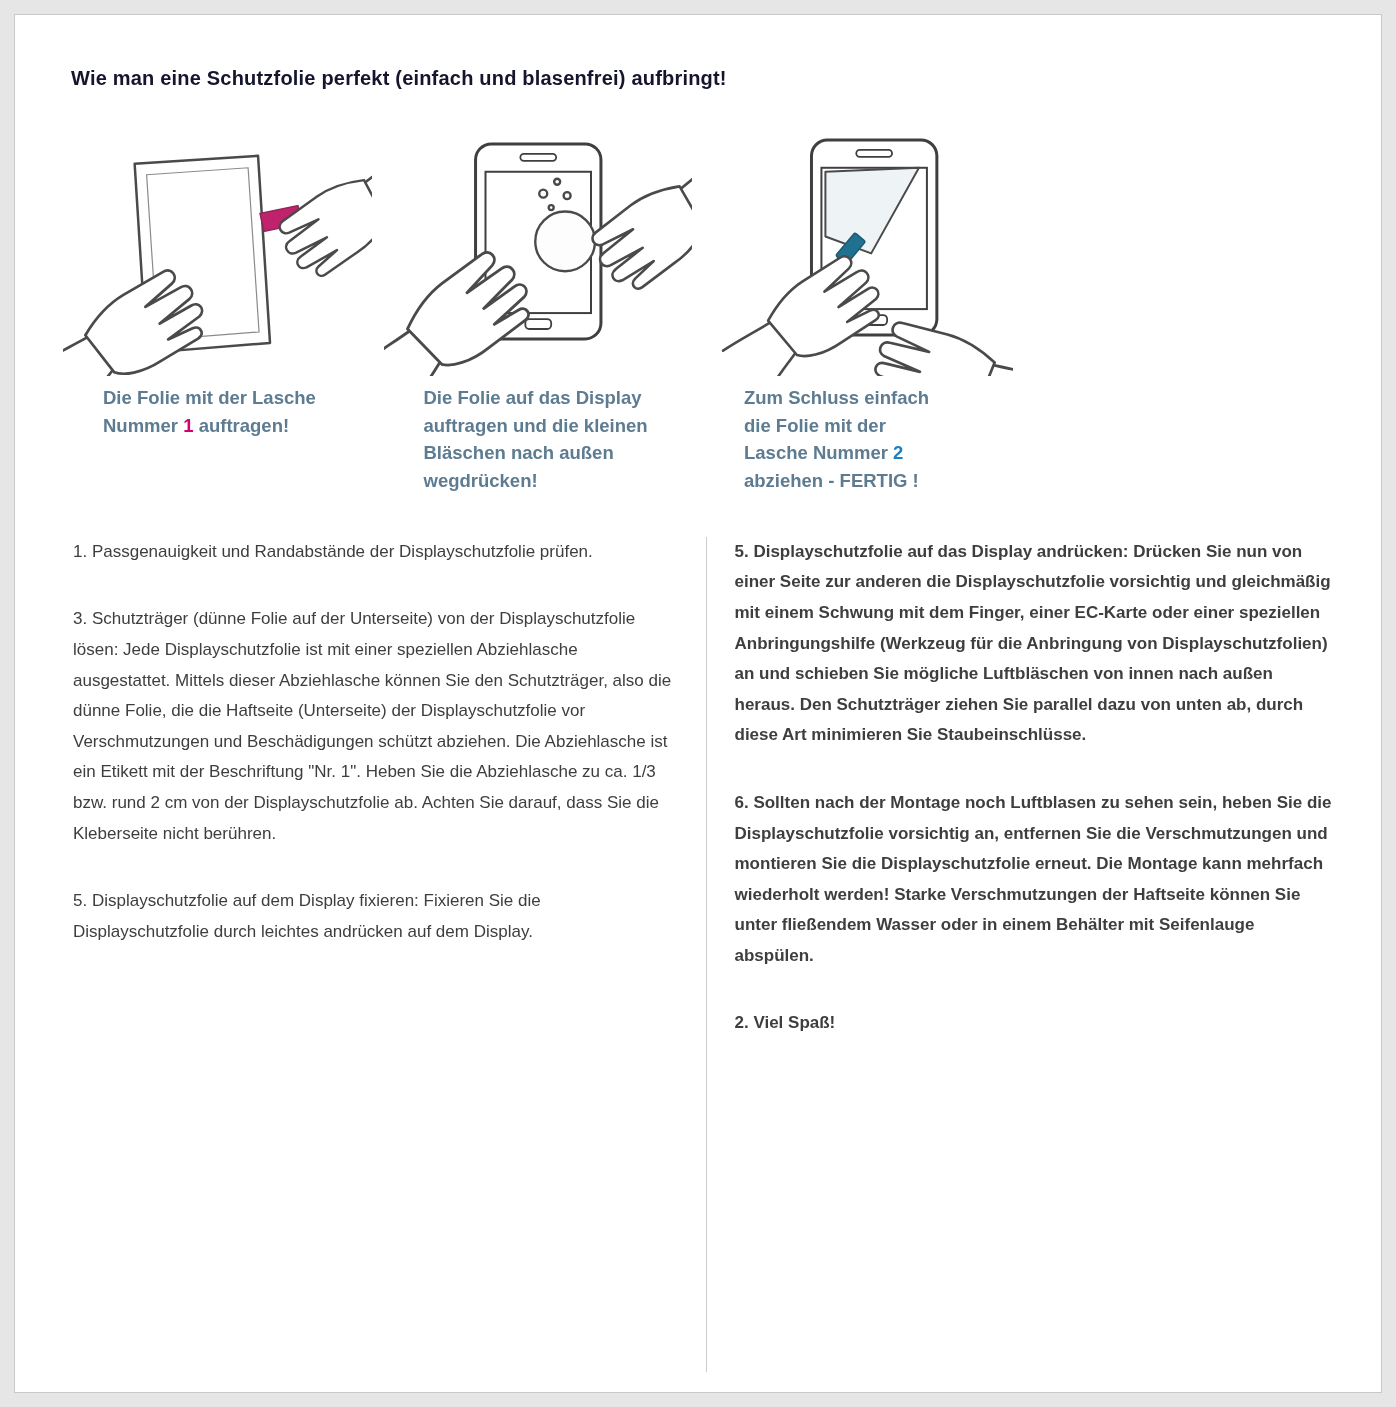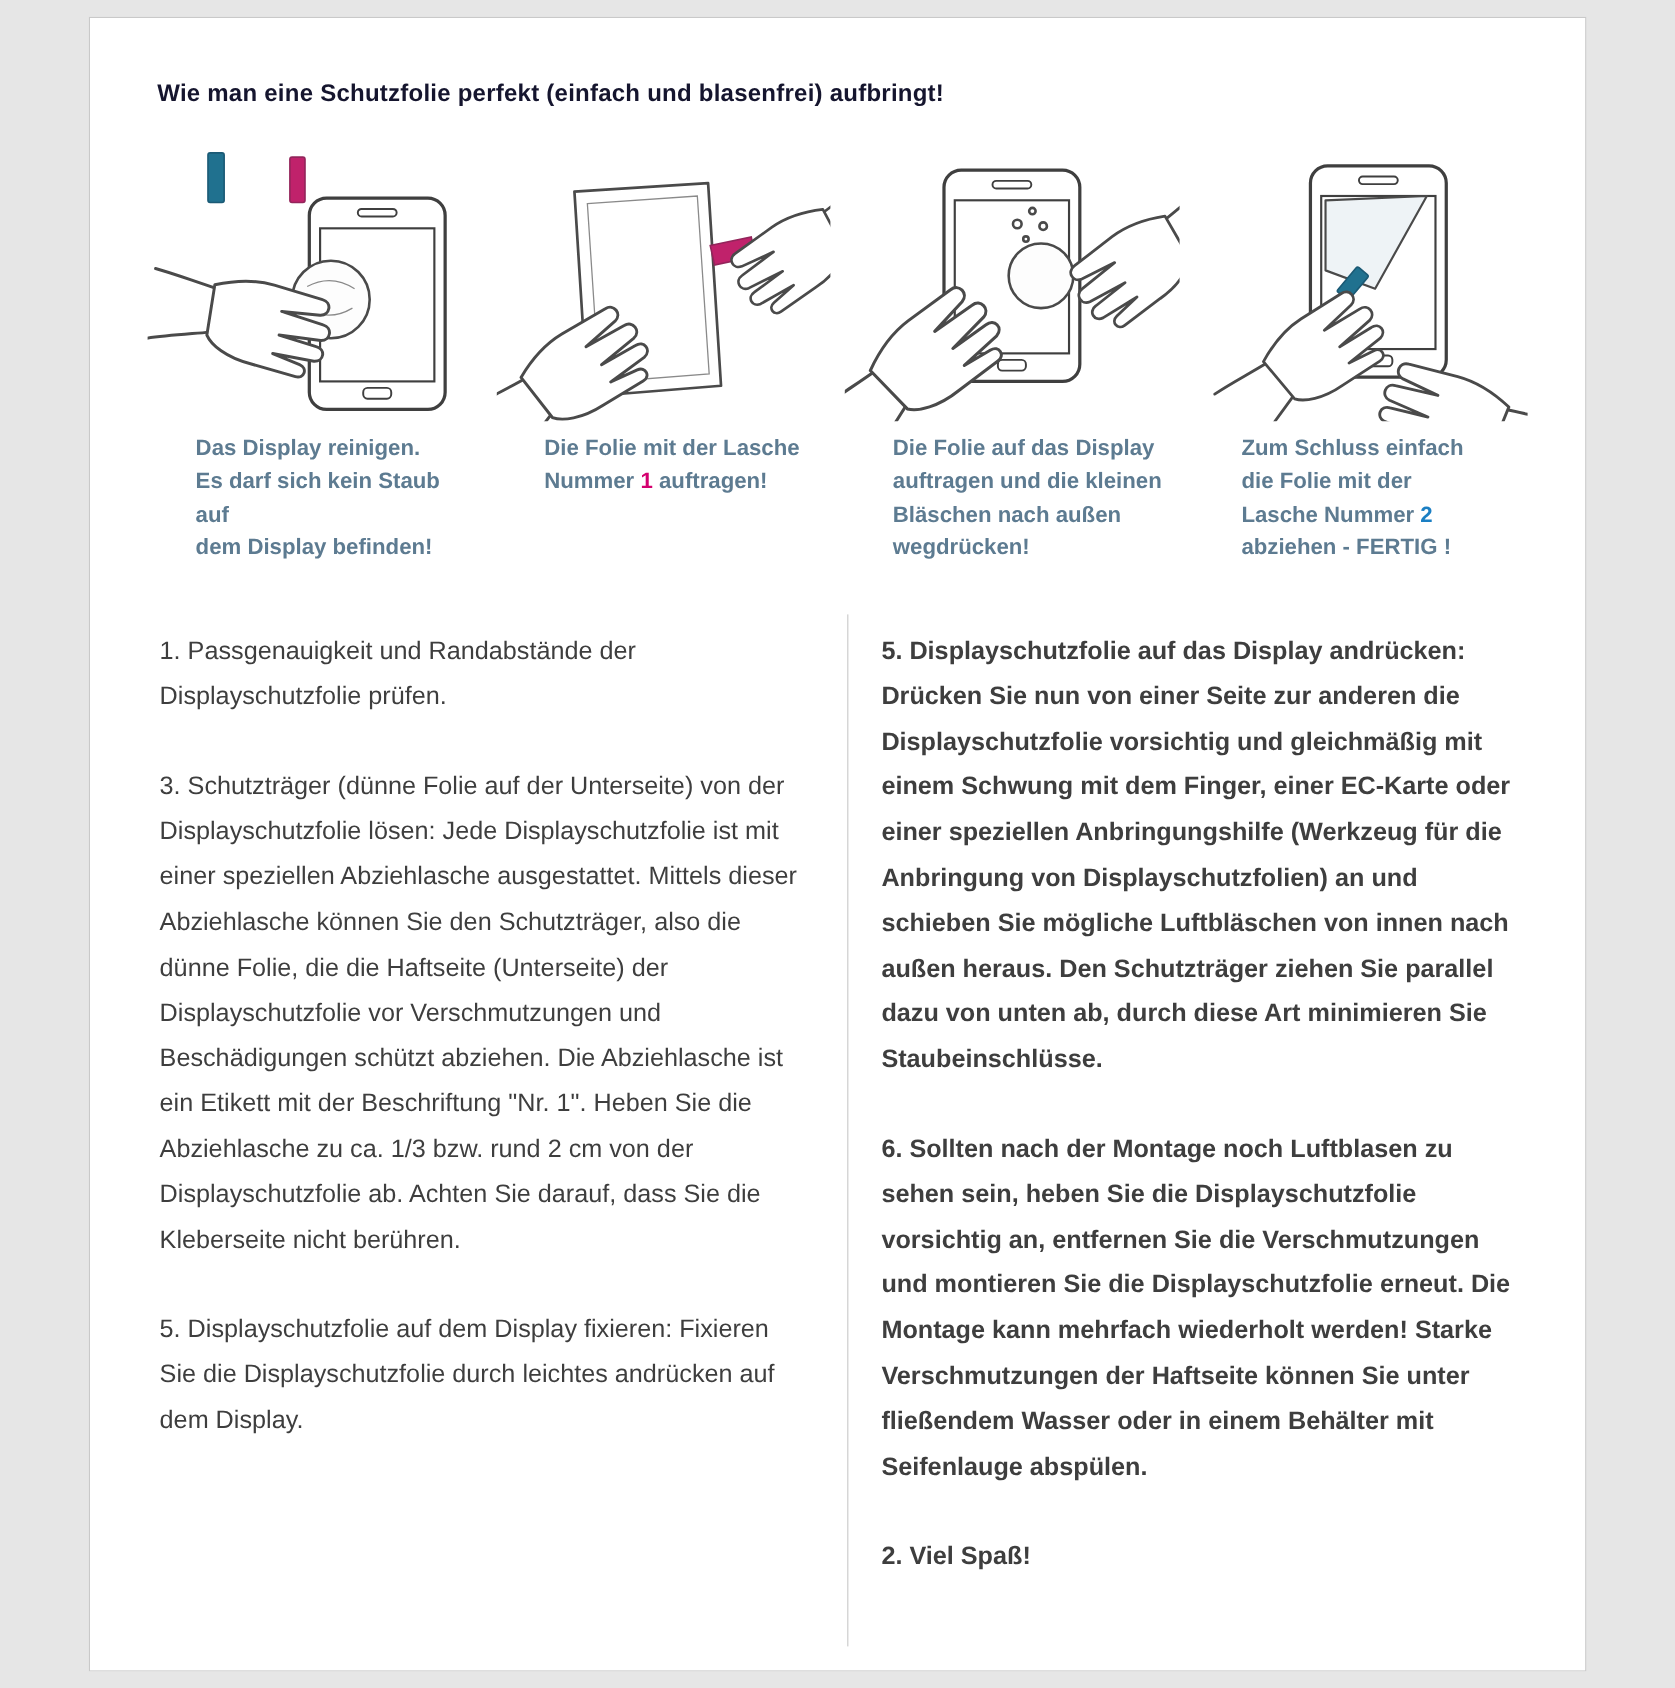--- a/index.html
+++ b/index.html
@@ -3,21 +3,21 @@
 <meta charset="utf-8">
 <style>
   * { box-sizing: border-box; margin: 0; padding: 0; }
   html, body { width: 1396px; }
   body {
     background: #e6e6e6;
     font-family: "Liberation Sans", sans-serif;
     -webkit-font-smoothing: antialiased;
   }
   .sheet {
-    width: 1248px;
+    width: 1368px;
     height: 1379px;
     margin: 14px auto 0;
     background: #ffffff;
     border: 1px solid #c9c9c9;
     padding: 40px 42px 20px 42px;
     display: flex;
     flex-direction: column;
   }
   .title {
     font-size: 20px;
@@ -38,24 +38,24 @@
     white-space: pre-line;
   }
   .caption .num1 { color: var(--accent-magenta, #d4006f); }
   .caption .num2 { color: var(--accent-blue, #1b7fc3); }
   .columns { display: flex; flex: 1; margin-top: 42px; min-height: 0; }
   .col { flex: 1; min-width: 0; }
   .col.left  { padding: 0 34px 0 16px; }
   .col.right { padding: 0 6px 0 28px; font-weight: bold; }
   .divider { width: 1px; background: #cccccc; }
   .col p {
-    font-size: 21px;
+    font-size: 17px;
     line-height: 1.8;
     color: var(--body-text, #3e3e3e);
-    margin: 12px 0 37px 0;
+    margin: 0 0 37px 0;
   }
   
   .ln { fill: none; stroke: #4a4a4a; stroke-width: 2.4; stroke-linecap: round; }
   .thin { fill: none; stroke: #8a8a8a; stroke-width: 1.2; }
   .tab-blue { fill: var(--tab-blue, #20718f); stroke: #1b5a75; stroke-width: 1.5; }
   .tab-pink { fill: var(--tab-pink, #c0226b); stroke: #93255b; stroke-width: 1.5; }
   .film { fill: #ffffff; stroke: #4a4a4a; stroke-width: 2.5; stroke-linejoin: round; }
   .flap { fill: #eef3f6; stroke: #4a4a4a; stroke-width: 2; stroke-linejoin: round; }
   .cloth { fill: #fdfdfd; stroke: #4a4a4a; stroke-width: 2.4; }
 </style>
@@ -77,39 +77,20 @@
     </g>
   </defs>
 </svg>
 
 <div class="sheet">
 
   <div class="title">Wie man eine Schutzfolie perfekt (einfach und blasenfrei) aufbringt!</div>
 
   <div class="panels">
 
-    <div class="panel">
-      <svg viewBox="0 0 310 255">
-        <g>
-            <use href="#phone-body" transform="translate(150,48)"></use>
-          </g>
-        <rect class="tab-blue" x="56" y="6" width="15" height="46" rx="2"></rect>
-        <rect class="tab-pink" x="132" y="10" width="14" height="42" rx="2"></rect>
-        <g>
-          <circle class="cloth" cx="170" cy="142" r="36"></circle>
-          <path class="thin" d="M148,130 Q170,118 192,132 M150,152 Q170,162 190,150"></path>
-        </g>
-        <g>
-            <use href="#hand-arm" transform="translate(64,118) rotate(9) scale(1.05)"></use>
-          </g>
-      </svg>
-      <div class="caption">Das Display reinigen.
-Es darf sich kein Staub auf
-dem Display befinden!</div>
-    </div>
 
     <div class="panel">
       <svg viewBox="0 0 310 255">
         <g>
           <polygon class="film" points="72,42 196,34 208,222 84,232"></polygon>
           <polygon class="thin" points="84,53 186,46 197,211 95,219"></polygon>
         </g>
         <polygon class="tab-pink" points="198,92 236,84 240,102 202,110"></polygon>
         <g>
             <use href="#hand-arm" transform="translate(298,50) scale(-0.95,0.95) rotate(28)"></use>

